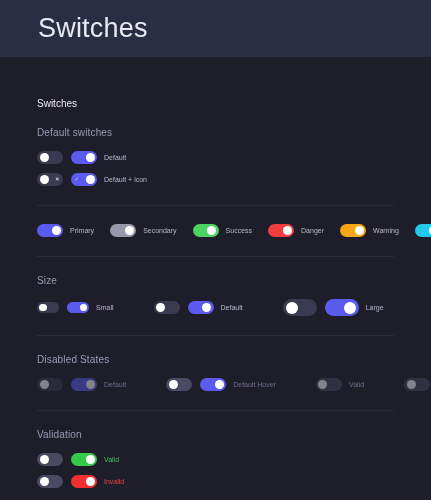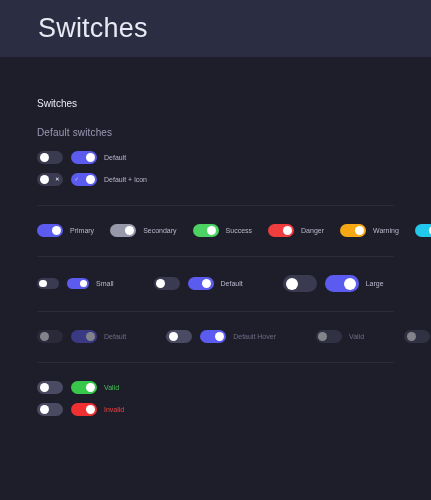--- a/index.html
+++ b/index.html
@@ -212,20 +212,21 @@
           </span>
 
       </span>
 
     </div>
 
     <div class="divider"></div>
   </div>
 
   <div class="section">
+    <div class="section-label">Size</div>
 
     <div class="row">
       <span class="group">
         <span class="sw sm">
             <span class="knob"></span>
           </span>
         <span class="sw sm on">
             <span class="knob"></span>
           </span>
         <span class="lbl">Small</span>
@@ -247,20 +248,21 @@
             <span class="knob"></span>
           </span>
         <span class="lbl">Large</span>
       </span>
     </div>
 
     <div class="divider"></div>
   </div>
 
   <div class="section">
+    <div class="section-label">Disabled States</div>
 
     <div class="row">
       <span class="group">
         <span class="sw disabled">
             <span class="knob"></span>
           </span>
         <span class="sw on disabled">
             <span class="knob"></span>
           </span>
         <span class="lbl dim">Default</span>
@@ -285,20 +287,21 @@
             <span class="knob"></span>
           </span>
 
       </span>
     </div>
 
     <div class="divider"></div>
   </div>
 
   <div class="section">
+    <div class="section-label">Validation</div>
 
     <div class="row">
       <span class="sw off-soft">
           <span class="knob"></span>
         </span>
       <span class="sw on c-valid">
           <span class="knob"></span>
         </span>
       <span class="lbl valid">Valid</span>
     </div>

